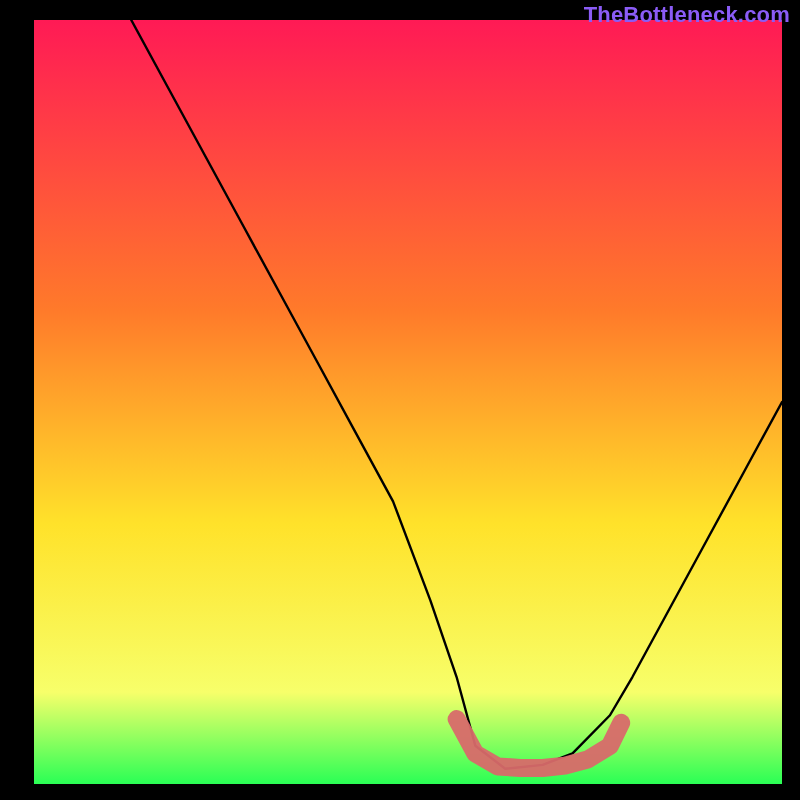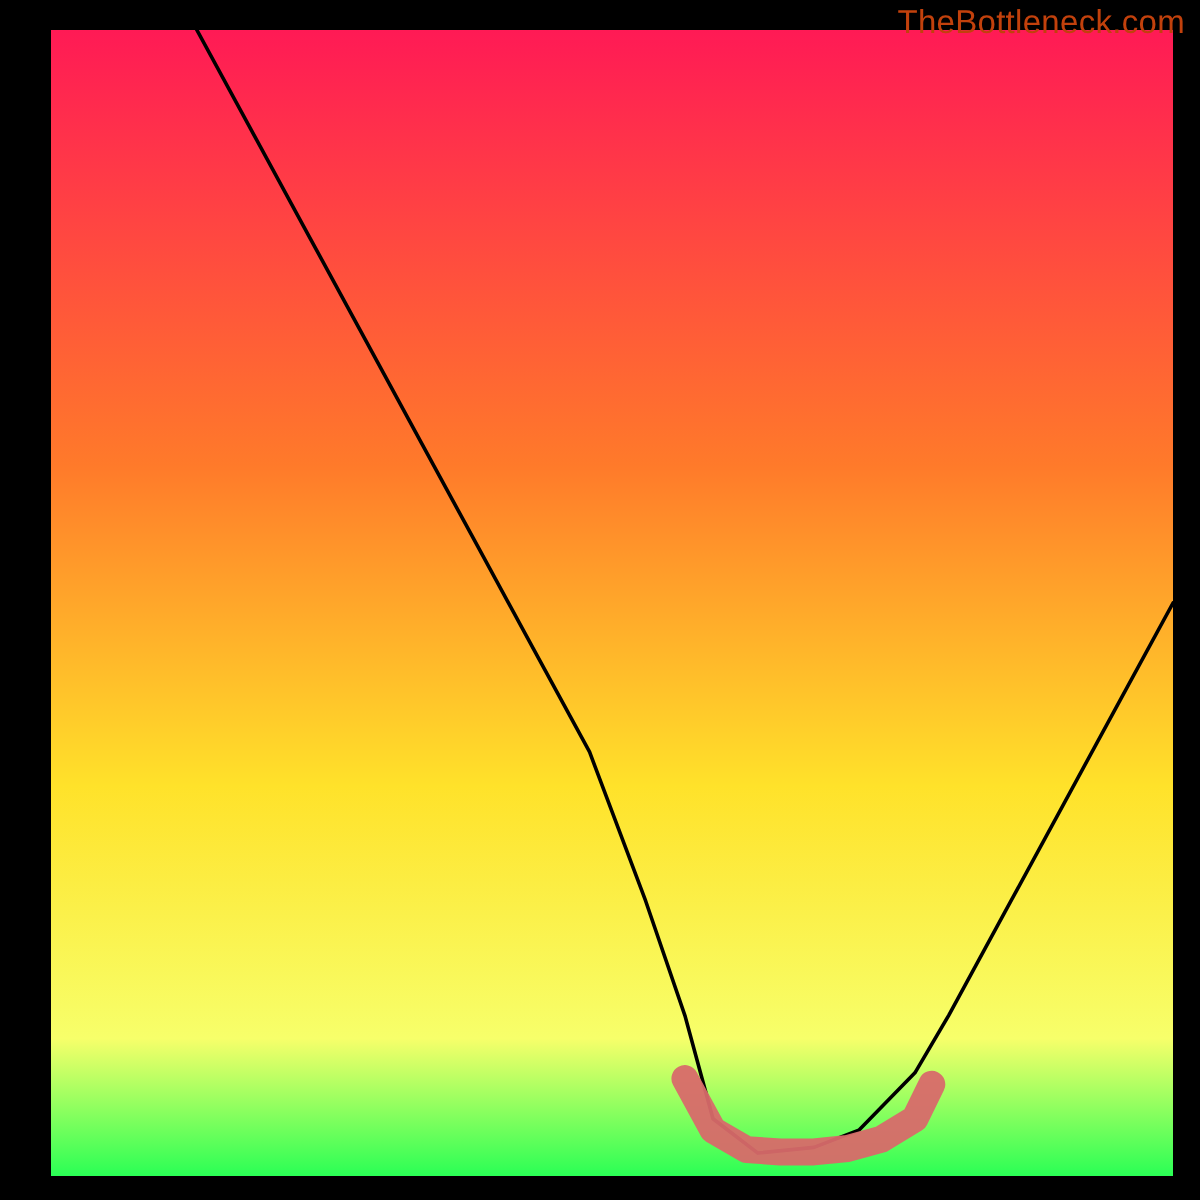--- a/index.html
+++ b/index.html
@@ -28,23 +28,23 @@
   }
   .plot svg {
     width: 748px;
     height: 764px;
     display: block;
   }
   .watermark {
     position: absolute;
     top: 2px;
     right: 10px;
-    color: #c2410c;
+    color: #8b5cf6;
     font-size: 22px;
-    font-weight: 400;
+    font-weight: 700;
     letter-spacing: 0.2px;
   }
 </style>
 </head>
 <body>
 
 <div class="frame">
   <div class="plot">
     <svg viewBox="0 0 748 764" preserveAspectRatio="none">
       <defs>

